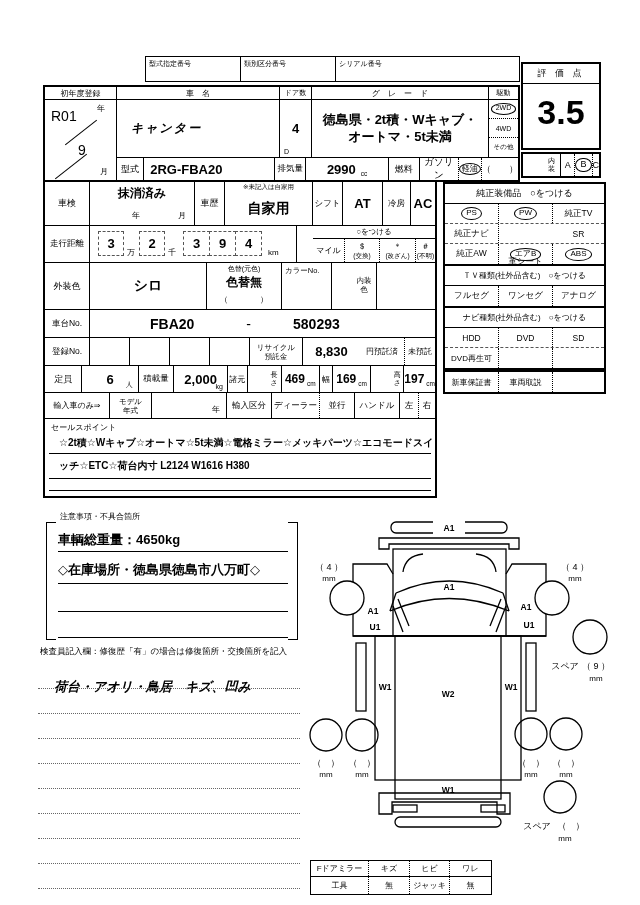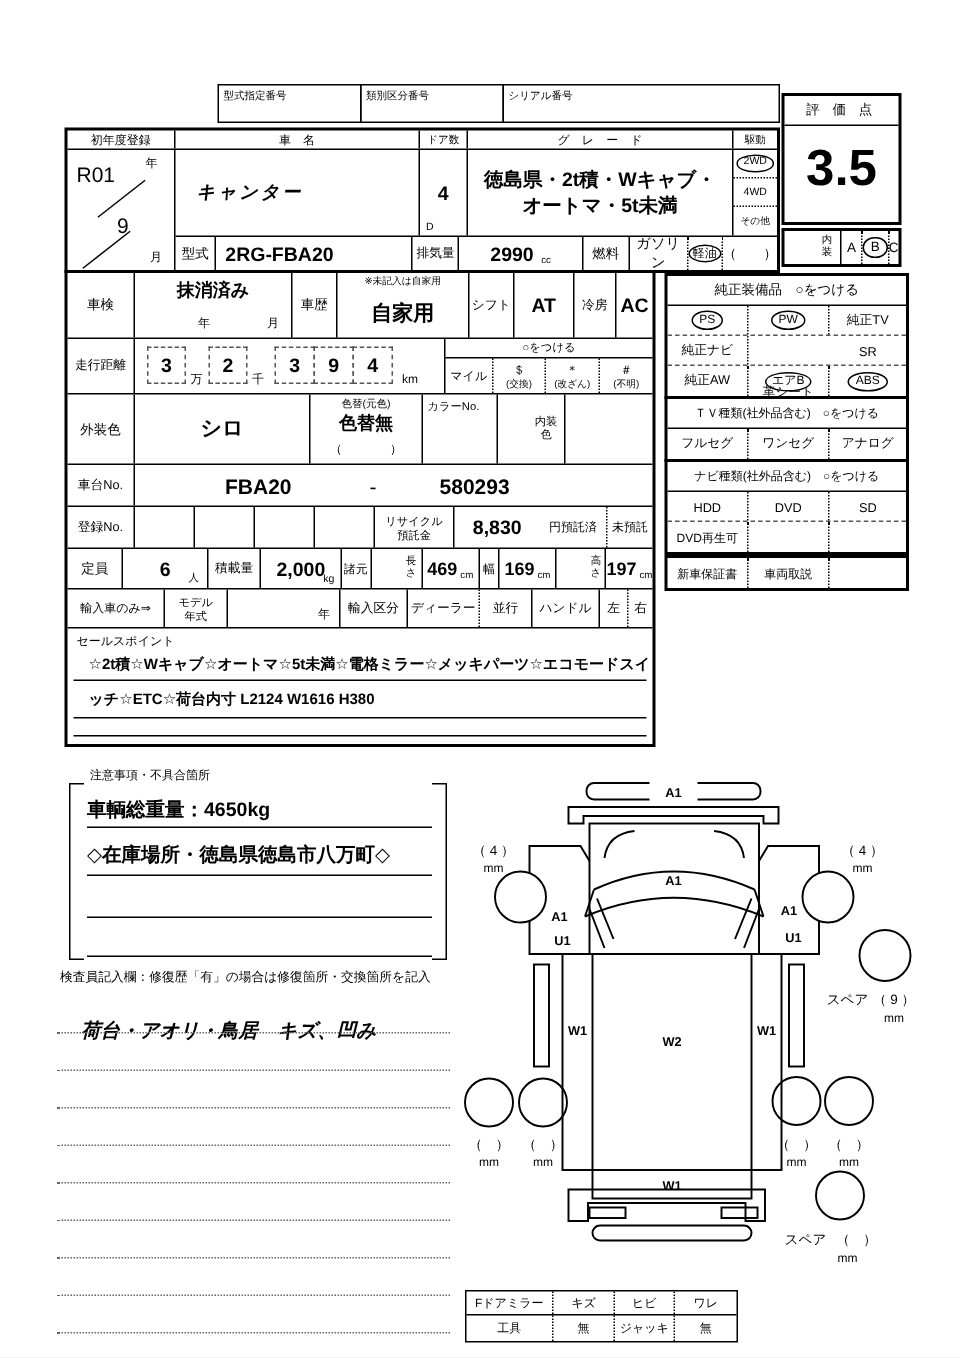--- a/index.html
+++ b/index.html
@@ -134,21 +134,21 @@
       <div class="rb" style="width:207px;position:relative;">
         <div class="dash abs bold f13" style="left:8px;top:5px;width:26px;height:25px;">3</div>
         <span class="abs f8" style="left:37px;top:21px;">万</span>
         <div class="dash abs bold f13" style="left:49px;top:5px;width:26px;height:25px;">2</div>
         <span class="abs f8" style="left:78px;top:21px;">千</span>
         <div class="dash abs bold f13" style="left:93px;top:5px;width:27px;height:25px;">3</div>
         <div class="dash abs bold f13" style="left:119px;top:5px;width:27px;height:25px;">9</div>
         <div class="dash abs bold f13" style="left:145px;top:5px;width:27px;height:25px;">4</div>
         <span class="abs f8" style="left:178px;top:22px;">km</span>
       </div>
-      <div class="col" style="flex:1;">
+      <div class="col" style="flex:1;margin-left:16px;">
         <div class="c f75 bb" style="height:13px;">○をつける</div>
         <div class="row" style="flex:1;">
           <div class="c rbd f8" style="width:32px;">マイル</div>
           <div class="col c rbd" style="width:35px;">
             <span class="f8">＄</span>
             <span class="f6">(交換)</span>
           </div>
           <div class="col c rbd" style="width:36px;">
             <span class="f8">＊</span>
             <span class="f6">(改ざん)</span>

